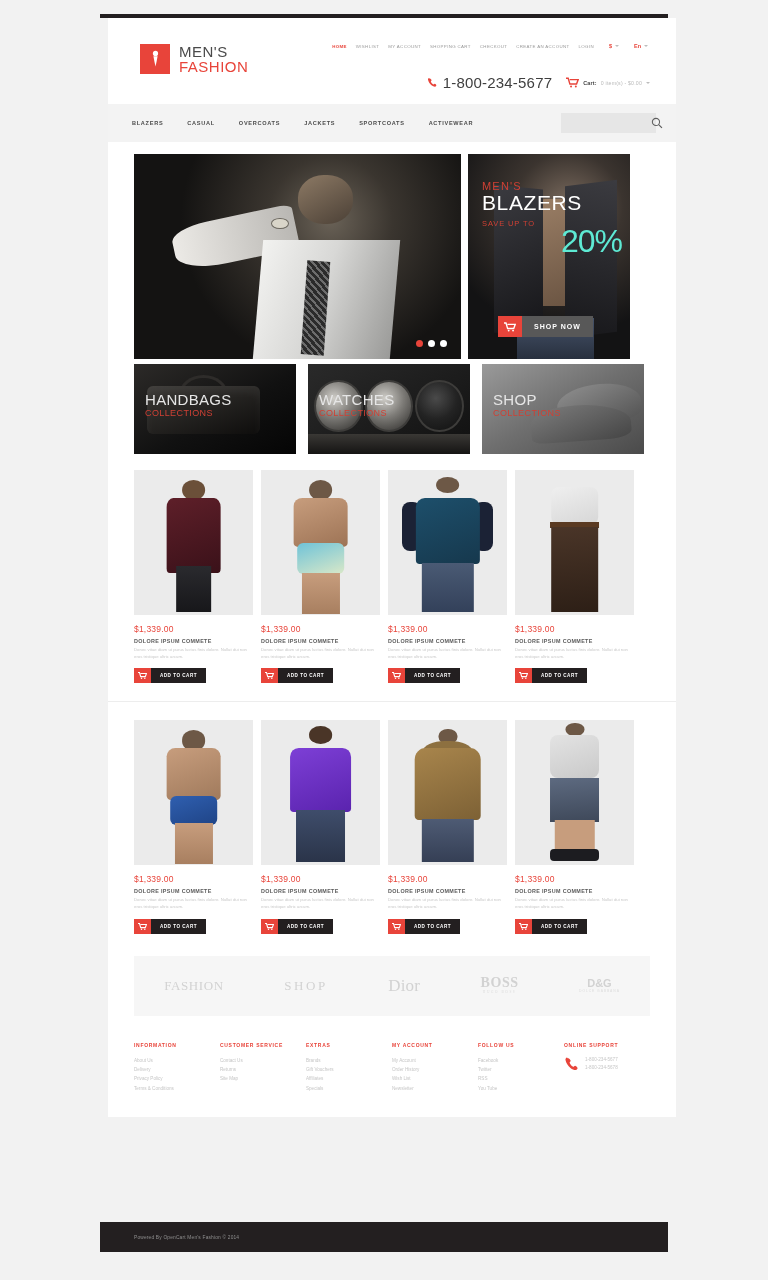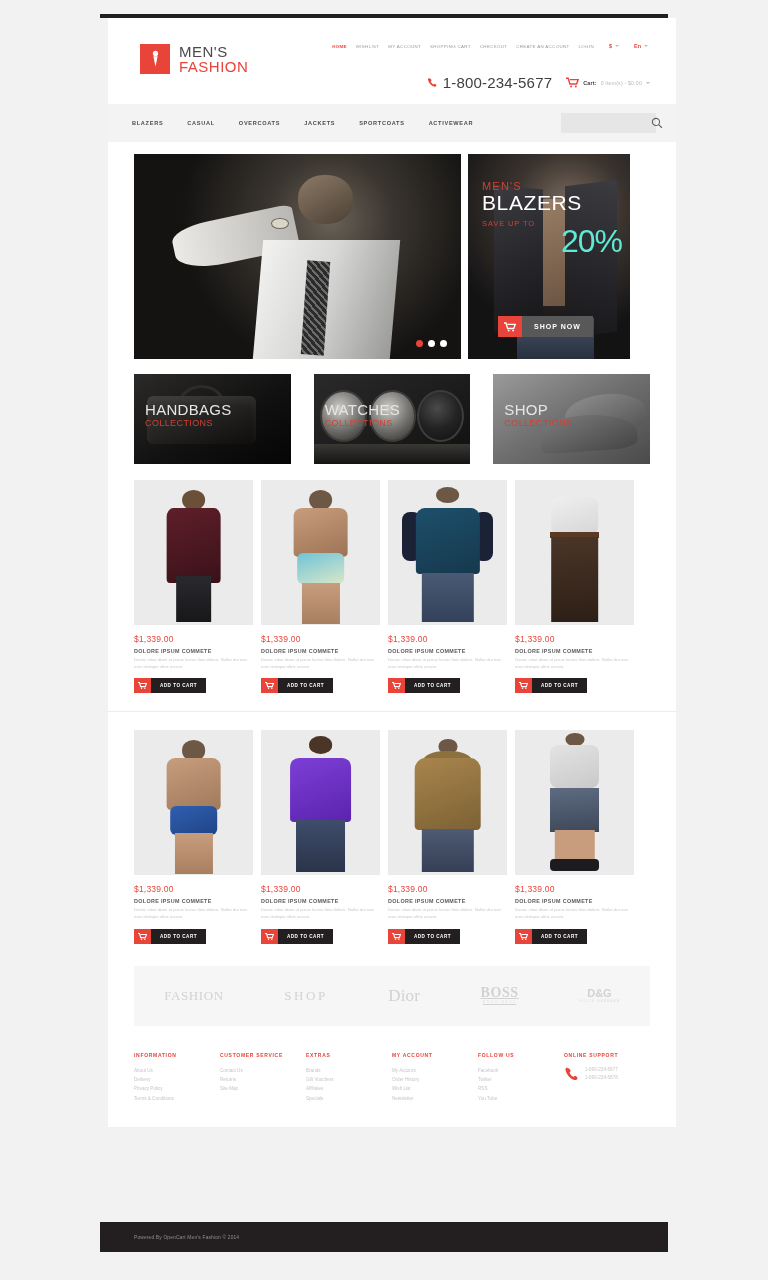--- a/index.html
+++ b/index.html
@@ -60,21 +60,21 @@
   .banner-txt { position:absolute; left:14px; top:26px; width:140px; }
   .b-mens { font-size:11px; color:#cf4034; letter-spacing:1.2px; }
   .b-blaz { font-size:21px; color:#ffffff; letter-spacing:.6px; line-height:1.05; }
   .b-save { font-size:7.5px; color:#cf4034; letter-spacing:.9px; margin-top:5px; }
   .b-pct { font-size:32px; color:#5eead4; line-height:.98; letter-spacing:-1px; margin-top:-2px;text-align:right; }
   .shopnow { position:absolute; left:30px; bottom:22px; display:flex; height:21px; }
   .sn-ico { width:24px; background:#e8443a; display:flex; align-items:center; justify-content:center; }
   .sn-txt { background:#585858; color:#fff; font-size:7px; letter-spacing:1px; display:flex; align-items:center; padding:0 12px; font-weight:bold; }
 
   
-  .tiles { display:flex; gap:23px; padding:15px 26px 0 26px; }
+  .tiles { display:flex; gap:12px; padding:5px 26px 0 26px; }
   .tile { position:relative; width:162px; height:90px; overflow:hidden; }
   .tile-cap { position:absolute; left:11px; top:28px; }
   .tile-t { font-size:15px; color:#e6e6e6; letter-spacing:.3px; line-height:1; }
   .tile-s { font-size:9px; color:#cf4034; letter-spacing:.4px; margin-top:1px; }
 
   
   .featured-hd { margin:20px 26px 0 26px; padding-bottom:14px; border-bottom:1px solid #ededed; }
   .featured-hd h2 { font-size:11px; font-weight:400; color:#8c8c8c; letter-spacing:1.4px; }
 
   .prow { display:flex; gap:8px; padding:16px 26px 0 26px; }
@@ -87,21 +87,21 @@
   .atc { display:flex; height:15px; margin-top:8px; width:72px; }
   .atc-ico { width:17px; background:#e8443a; display:flex; align-items:center; justify-content:center; }
   .atc-txt { flex:1; background:#231f20; color:#fff; font-size:4.6px; letter-spacing:.5px; display:flex; align-items:center; justify-content:center; font-weight:bold; }
 
   
   .brands { margin:22px 26px 0 26px; height:60px; background:#f6f6f6; display:flex; align-items:center; justify-content:space-around; }
   .brand { color:#d2d2d2; text-align:center; line-height:1; }
   .b-versace { font-family:"Liberation Serif", serif; font-size:13px; letter-spacing:.6px; }
   .b-gucci { font-family:"Liberation Serif", serif; font-size:13px; letter-spacing:2.6px; }
   .b-dior { font-family:"Liberation Serif", serif; font-size:17px; letter-spacing:.2px; }
-  .b-boss { font-family:"Liberation Serif", serif; font-size:14px; font-weight:bold; letter-spacing:.6px;text-decoration:underline; }
+  .b-boss { font-family:"Liberation Serif", serif; font-size:14px; font-weight:bold; letter-spacing:.6px; }
   .b-boss .sub { font-size:3.4px; letter-spacing:1.6px; font-weight:normal; display:block; margin-top:1px; color:#dcdcdc; }
   .b-dg { font-size:11px; font-weight:bold; }
   .b-dg .sub { font-size:3.4px; letter-spacing:.9px; font-weight:normal; display:block; margin-top:1px; color:#dcdcdc; }
 
   
   .footer { display:flex; padding:26px 26px 24px 26px; gap:0; }
   .fcol { flex:1; }
   .fcol h4 { font-size:5px; color:#e8443a; letter-spacing:.7px; font-weight:bold; margin-bottom:8px; }
   .fcol a { display:block; font-size:4.6px; color:#c6c6c6; text-decoration:none; line-height:2.05; }
   .support-row { display:flex; align-items:center; gap:5px; }

